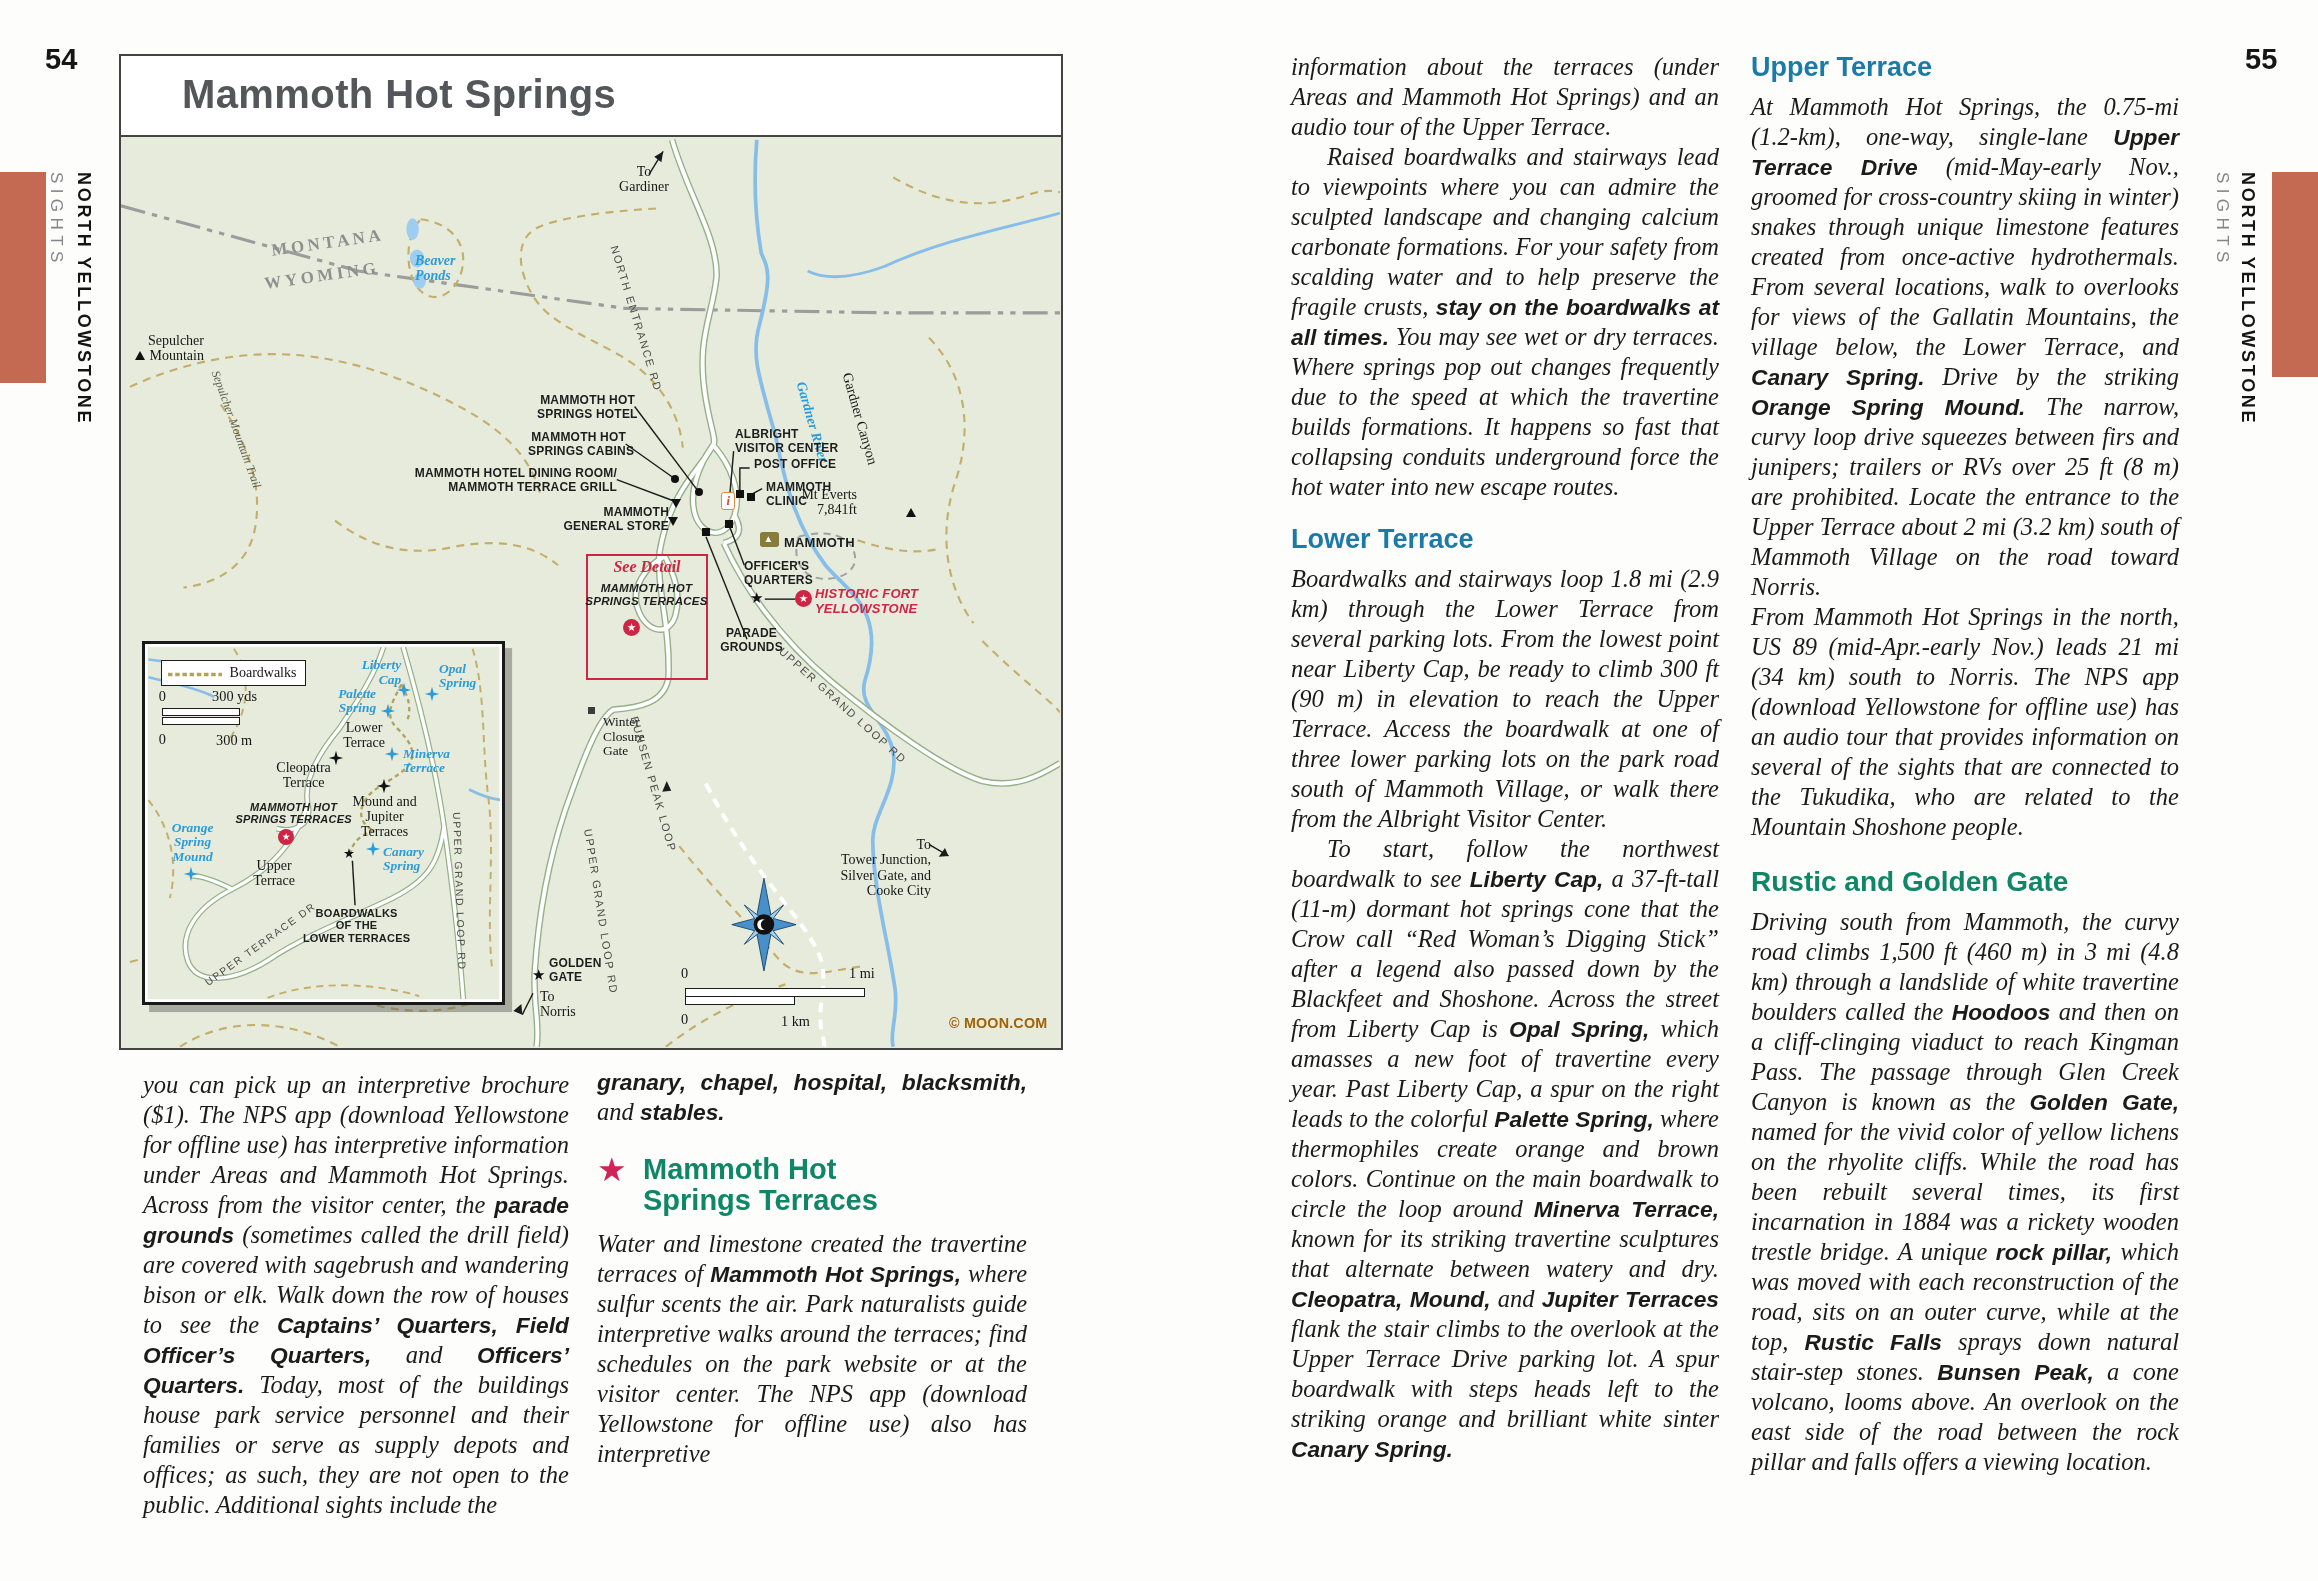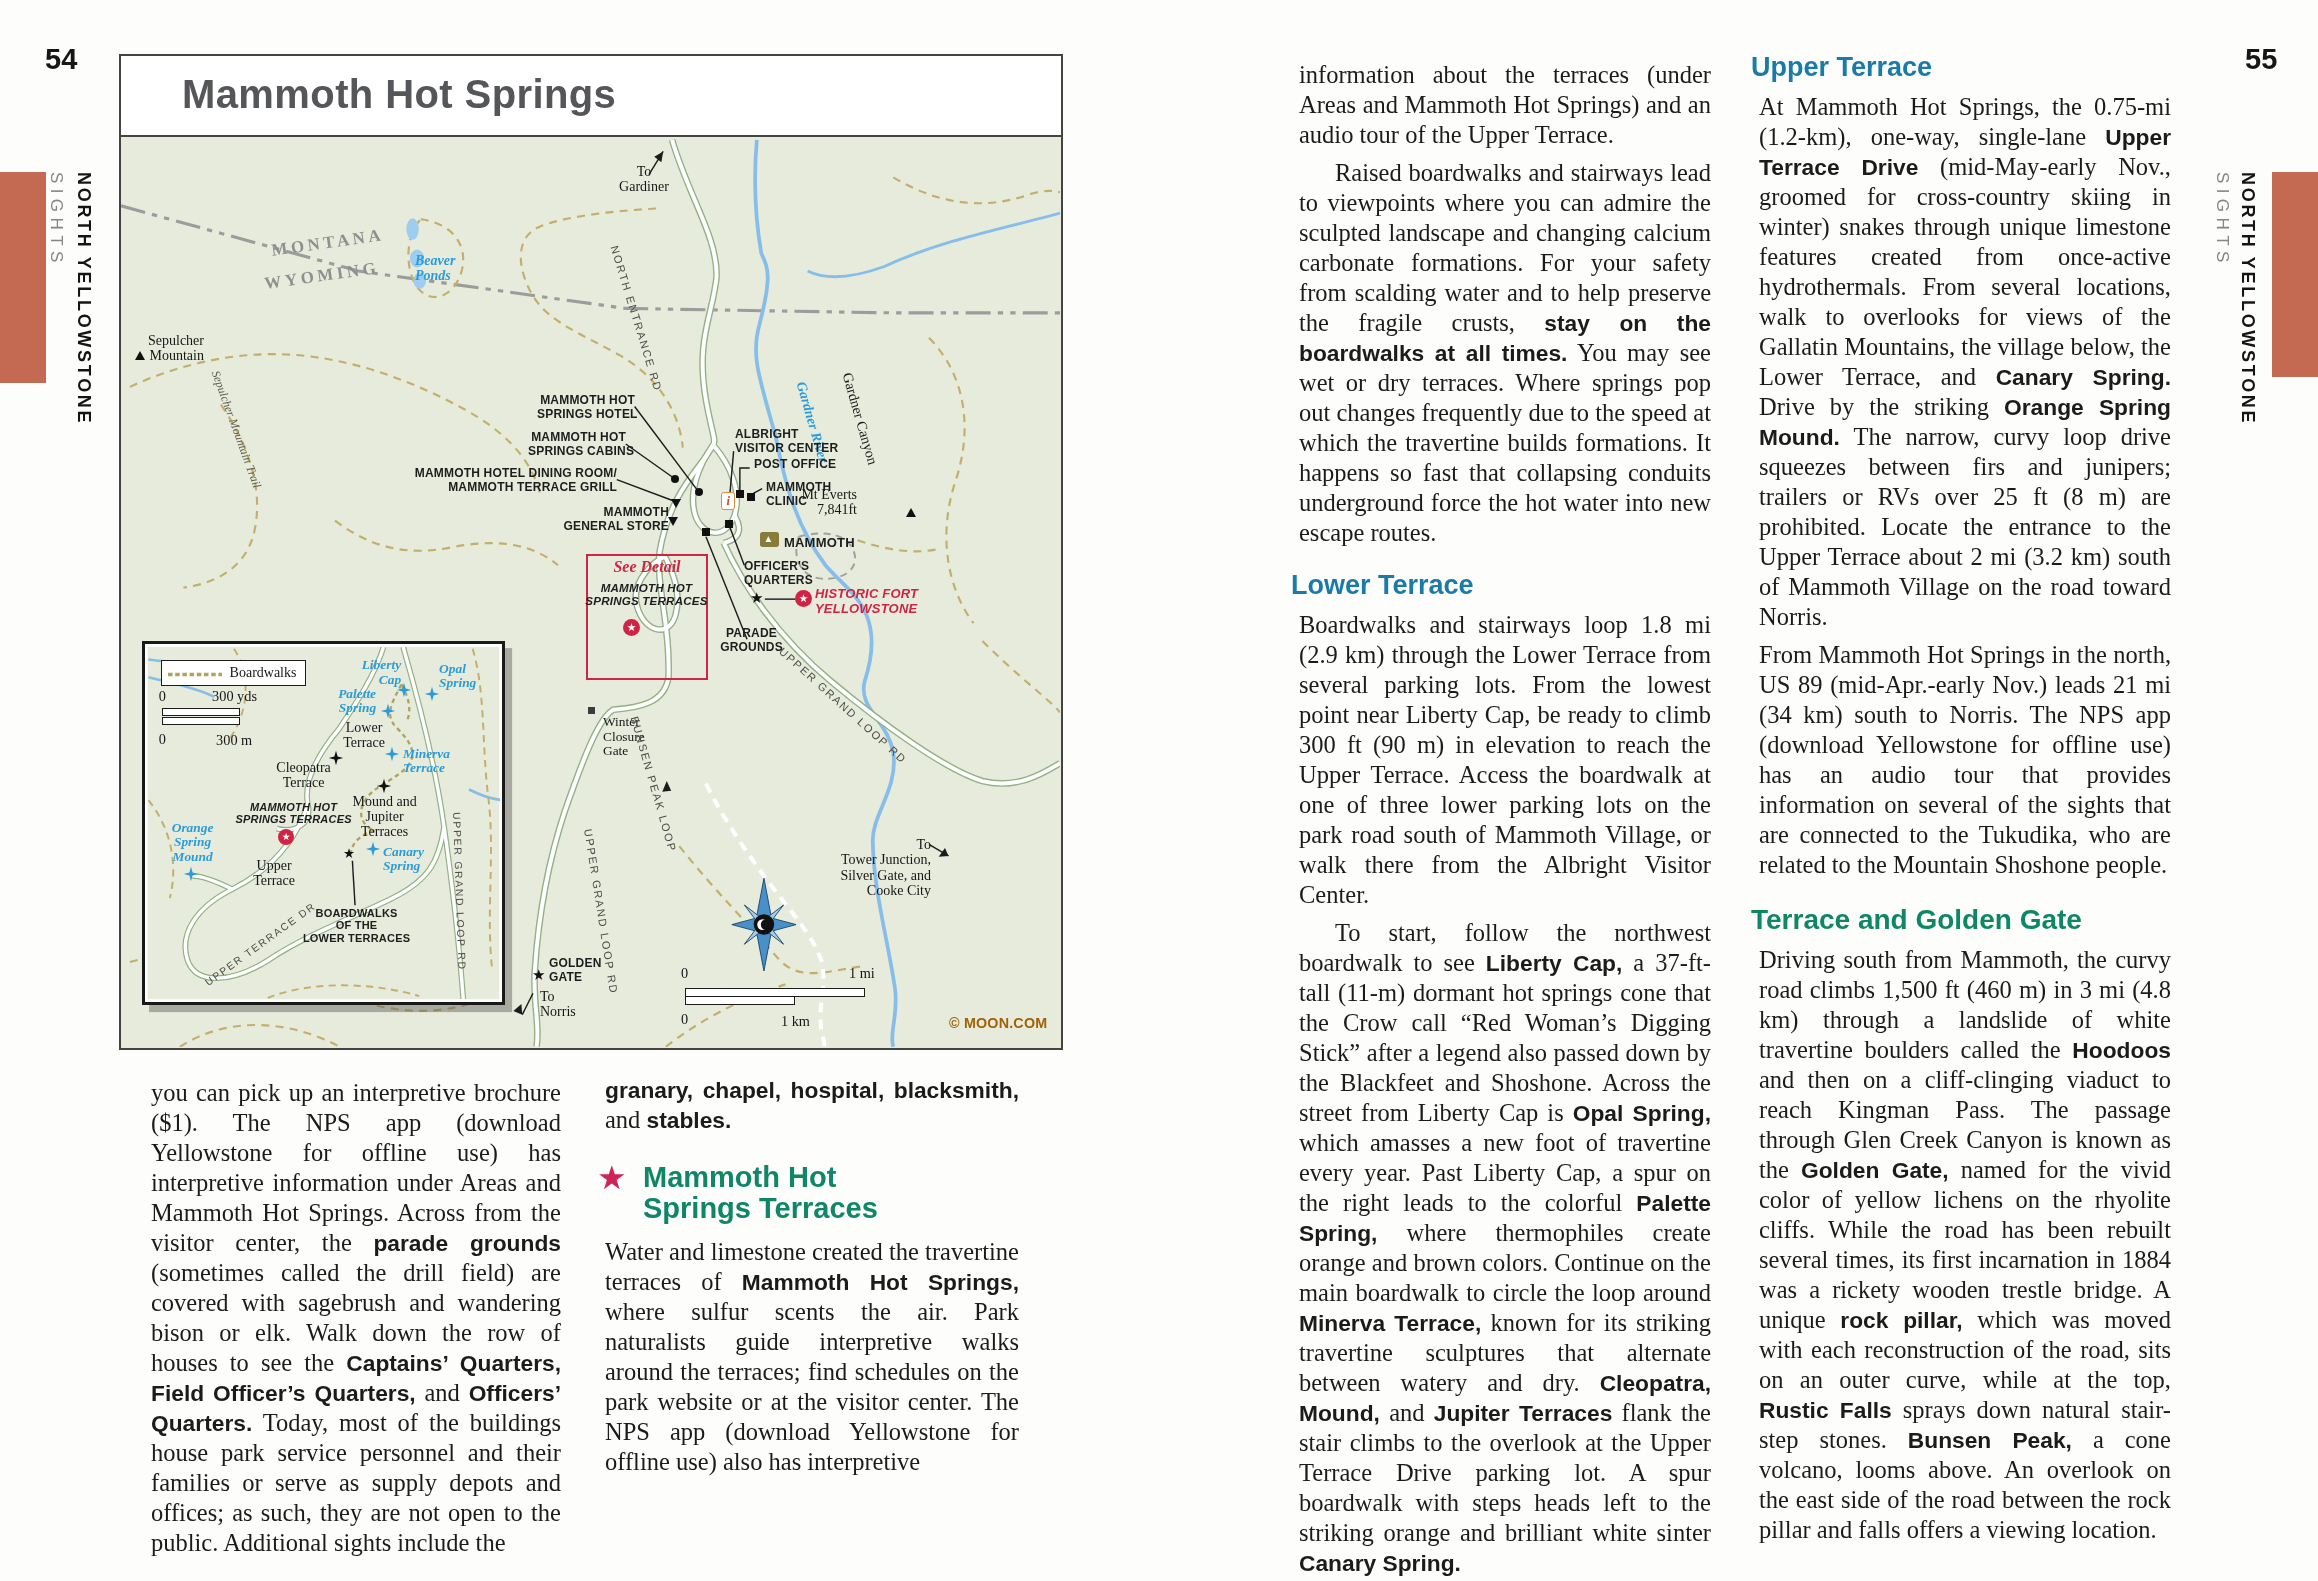--- a/index.html
+++ b/index.html
@@ -58,21 +58,21 @@
   
   .inset{position:absolute;border:3.6px solid #191919;background:#e7ebdc;box-sizing:border-box;
          box-shadow:7.1px 7.1px 0 rgba(90,90,85,.45), inset 0 0 0 2.7px #ffffff;}
   .inset-inner{position:absolute;left:2.7px;top:2.7px;right:2.7px;bottom:2.7px;overflow:hidden;}
   .legend{position:absolute;background:#fff;border:1.4px solid #1c1c1c;box-sizing:border-box;}
   .ib{font-size:13.4px;}
   .ibk{font-size:14px;}
   .isans{font-size:11px;}
   
   .col{position:absolute;font-size:24.5px;line-height:30px;text-align:justify;color:#1b1b1b;}
-  .col p{margin:8px;}
+  .col p{margin:0;font-style:italic;}
   .ind{text-indent:36px;}
   .bx{font-family:"Liberation Sans",sans-serif;font-weight:700;font-size:0.93em;}
   .h-blue{font:700 27px "Liberation Sans",sans-serif;color:#1a7aa8;margin:22px 0 9px;text-align:left;}
   .h-caps{font:700 33px "Liberation Sans",sans-serif;color:#56575b;letter-spacing:0.4px;margin:24px 0 9px;text-align:left;}
   .h-green{font:700 28px "Liberation Sans",sans-serif;color:#0f8767;margin:24px 0 9px;text-align:left;}
   .banner{margin-top:24px;background:#f6ae2d;color:#ffffff;text-align:center;padding:5.4px 0 6.2px;
           font-family:"Liberation Sans",sans-serif;font-size:20.5px;letter-spacing:5.4px;}
   .banner .btop{font-weight:700;margin-right:9px;}
   .feature{margin-top:27px;display:flex;align-items:flex-start;text-align:left;}
   .feature .fstar{color:#cf2457;font-size:33px;line-height:32px;width:46px;flex:none;font-family:"DejaVu Sans",sans-serif;}
@@ -365,18 +365,18 @@
     <p class="ind"><span>Raised boardwalks and stairways lead to viewpoints where you can admire the sculpted landscape and changing calcium carbonate formations. For your safety from scalding water and to help preserve the fragile crusts, </span><span class="bx">stay on the boardwalks at all times.</span><span> You may see wet or dry terraces. Where springs pop out changes frequently due to the speed at which the travertine builds formations. It happens so fast that collapsing conduits underground force the hot water into new escape routes.</span></p>
     <h3 class="h-blue">Lower Terrace</h3>
     <p><span>Boardwalks and stairways loop 1.8 mi (2.9 km) through the Lower Terrace from several parking lots. From the lowest point near Liberty Cap, be ready to climb 300 ft (90 m) in elevation to reach the Upper Terrace. Access the boardwalk at one of three lower parking lots on the park road south of Mammoth Village, or walk there from the Albright Visitor Center.</span></p>
     <p class="ind"><span>To start, follow the northwest boardwalk to see </span><span class="bx">Liberty Cap,</span><span> a 37-ft-tall (11-m) dormant hot springs cone that the Crow call “Red Woman’s Digging Stick” after a legend also passed down by the Blackfeet and Shoshone. Across the street from Liberty Cap is </span><span class="bx">Opal Spring,</span><span> which amasses a new foot of travertine every year. Past Liberty Cap, a spur on the right leads to the colorful </span><span class="bx">Palette Spring,</span><span> where thermophiles create orange and brown colors. Continue on the main boardwalk to circle the loop around </span><span class="bx">Minerva Terrace,</span><span> known for its striking travertine sculptures that alternate between watery and dry. </span><span class="bx">Cleopatra, Mound,</span><span> and </span><span class="bx">Jupiter Terraces</span><span> flank the stair climbs to the overlook at the Upper Terrace Drive parking lot. A spur boardwalk with steps heads left to the striking orange and brilliant white sinter </span><span class="bx">Canary Spring.</span></p>
   </div>
 
   <div class="col" style="left:1751px;top:52px;width:428px;height:1409px;">
     <h3 class="h-blue" style="margin-top:0;">Upper Terrace</h3>
     <p><span>At Mammoth Hot Springs, the 0.75-mi (1.2-km), one-way, single-lane </span><span class="bx">Upper Terrace Drive</span><span> (mid-May-early Nov., groomed for cross-country skiing in winter) snakes through unique limestone features created from once-active hydrothermals. From several locations, walk to overlooks for views of the Gallatin Mountains, the village below, the Lower Terrace, and </span><span class="bx">Canary Spring.</span><span> Drive by the striking </span><span class="bx">Orange Spring Mound.</span><span> The narrow, curvy loop drive squeezes between firs and junipers; trailers or RVs over 25 ft (8 m) are prohibited. Locate the entrance to the Upper Terrace about 2 mi (3.2 km) south of Mammoth Village on the road toward Norris.</span></p>
     <p><span>From Mammoth Hot Springs in the north, US 89 (mid-Apr.-early Nov.) leads 21 mi (34 km) south to Norris. The NPS app (download Yellowstone for offline use) has an audio tour that provides information on several of the sights that are connected to the Tukudika, who are related to the Mountain Shoshone people.</span></p>
-    <h3 class="h-green">Terrace and Golden Gate</h3>
+    <h3 class="h-green">Rustic and Golden Gate</h3>
     <p><span>Driving south from Mammoth, the curvy road climbs 1,500 ft (460 m) in 3 mi (4.8 km) through a landslide of white travertine boulders called the </span><span class="bx">Hoodoos</span><span> and then on a cliff-clinging viaduct to reach Kingman Pass. The passage through Glen Creek Canyon is known as the </span><span class="bx">Golden Gate,</span><span> named for the vivid color of yellow lichens on the rhyolite cliffs. While the road has been rebuilt several times, its first incarnation in 1884 was a rickety wooden trestle bridge. A unique </span><span class="bx">rock pillar,</span><span> which was moved with each reconstruction of the road, sits on an outer curve, while at the top, </span><span class="bx">Rustic Falls</span><span> sprays down natural stair-step stones. </span><span class="bx">Bunsen Peak,</span><span> a cone volcano, looms above. An overlook on the east side of the road between the rock pillar and falls offers a viewing location.</span></p>
   </div>
 
 </div>
 
 
 </body></html>

